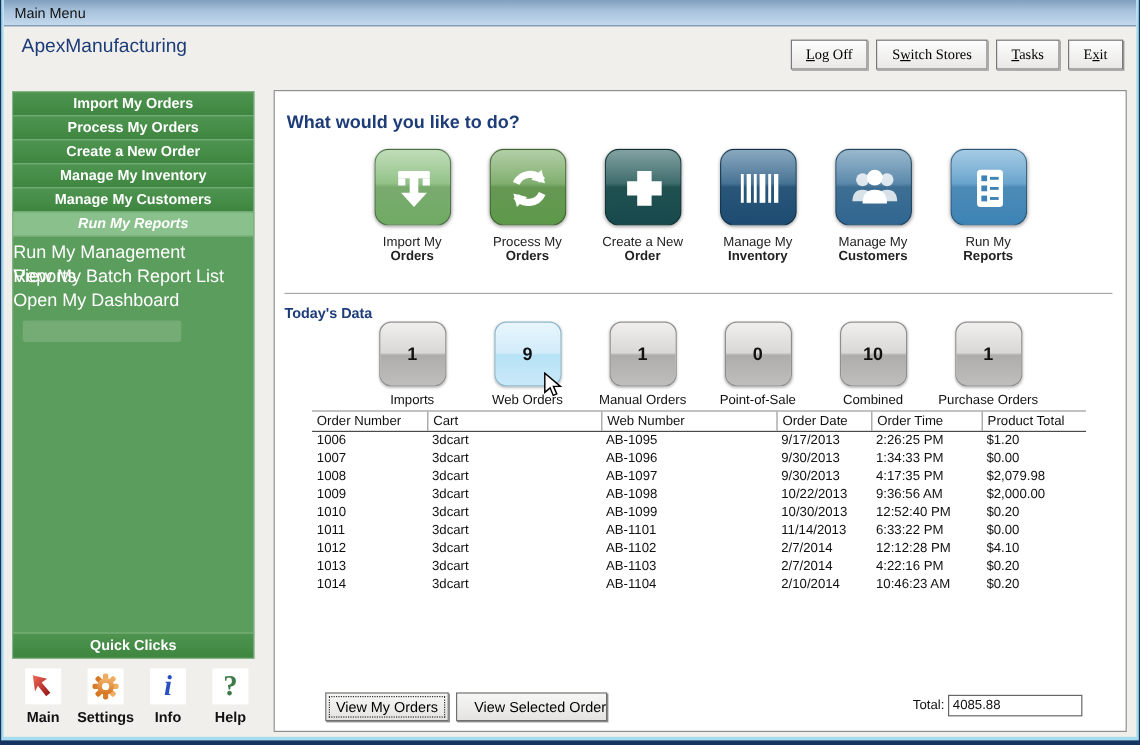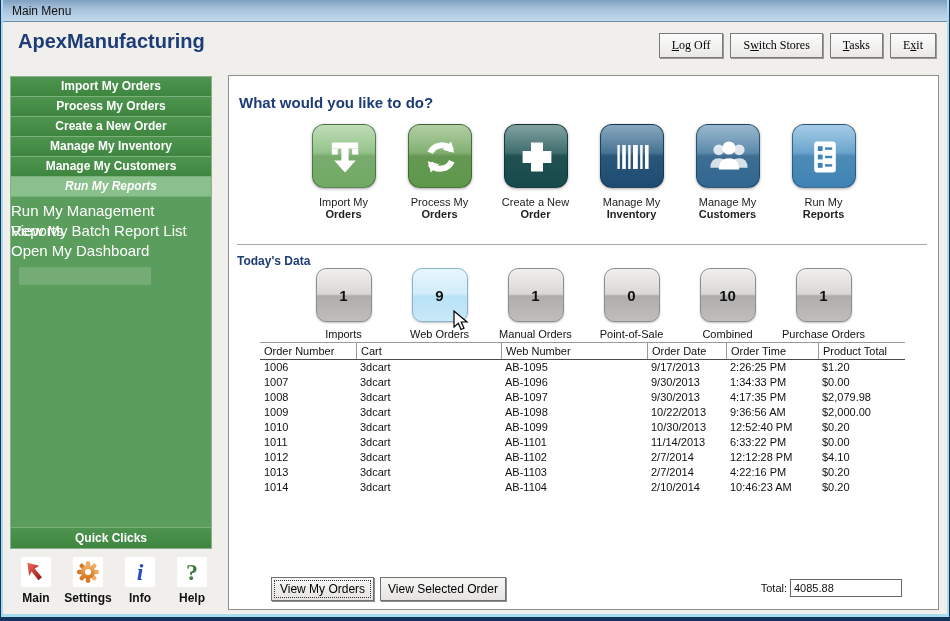--- a/index.html
+++ b/index.html
@@ -6,21 +6,21 @@
   body { font-family:"Liberation Sans", sans-serif; background:#555; }
   .frame { position:relative; width:950px; height:621px; background:#16325f; }
   .frame-inner { position:absolute; left:1px; top:0; right:1px; bottom:4px; background:#a7dbee; }
   .win { position:absolute; left:2px; top:0; right:2px; bottom:3px; background:#f0efec; overflow:hidden; }
 
   .titlebar { position:absolute; left:0; top:0; right:0; height:22px;
     background:linear-gradient(180deg,#7fa0bf 0%,#a9c3dd 45%,#c3d9ec 100%);
     border-bottom:1px solid #6d8cab; display:flex; align-items:center; padding-left:9px; }
   .titlebar span { font-size:12px; color:#111; }
 
-  .app-title { position:absolute; left:15px; top:30px; font-size:20px; font-weight:bold; color:#1d3c78; }
+  .app-title { position:absolute; left:15px; top:30px; font-size:16px; font-weight:normal; color:#1d3c78; }
 
   .top-buttons { position:absolute; right:11px; top:33px; display:flex; gap:7px; }
   .winbtn { font-family:Liberation Serif, serif; font-size:12px; color:#000;
     background:linear-gradient(#fdfdfd,#e9e8e6); border:1px solid #7a7a7a;
     box-shadow:1px 1px 0 #9a9a9a; height:25px; padding:0 12px; cursor:default; }
   .winbtn .u { text-decoration:underline; }
 
   
   .sidebar { position:absolute; left:7px; top:76px; width:202px; height:473px;
     background:#5b9d5c; border:1px solid #87b387; }
@@ -76,21 +76,21 @@
   .t-head { border-top:1px solid #9a9a9a; border-bottom:1px solid #4a4a4a; }
   .t-head .t-cell { line-height:16px; border-left:1px solid #9a9a9a; padding-left:4px; }
   .t-head .t-cell:first-child { border-left:none; }
   .t-row .t-cell { line-height:15px; padding-left:4px; }
 
   .btn-row { position:absolute; left:0; top:501px; width:100%; height:26px; }
   .panel-btn { position:absolute; height:24px; font-family:"Liberation Sans", sans-serif; font-size:12px; color:#000;
     background:linear-gradient(#f7f7f6,#e4e3e1); border:1px solid #707070; box-shadow:1px 1px 0 #8f8f8f; cursor:pointer; }
   .panel-btn.focused { outline:1px dotted #333; outline-offset:-4px; }
   #view-my-orders { left:42px; width:103px; }
-  #view-selected-order { left:151px; width:126px; }
+  #view-selected-order { left:151px; width:126px;text-align:right; }
   .total-label { position:absolute; left:510px; top:5px; width:48px; text-align:right; font-size:11px; color:#111; }
   .total-input { position:absolute; left:561px; top:2px; width:112px; height:18px; border:1px solid #666;
     font-family:"Liberation Sans", sans-serif; font-size:11px; padding:0 3px; color:#111; }
 
   .cursor { position:absolute; left:222px; top:234px; z-index:5; }
 </style>
 </head>
 <body>
 
 <div class="frame">

